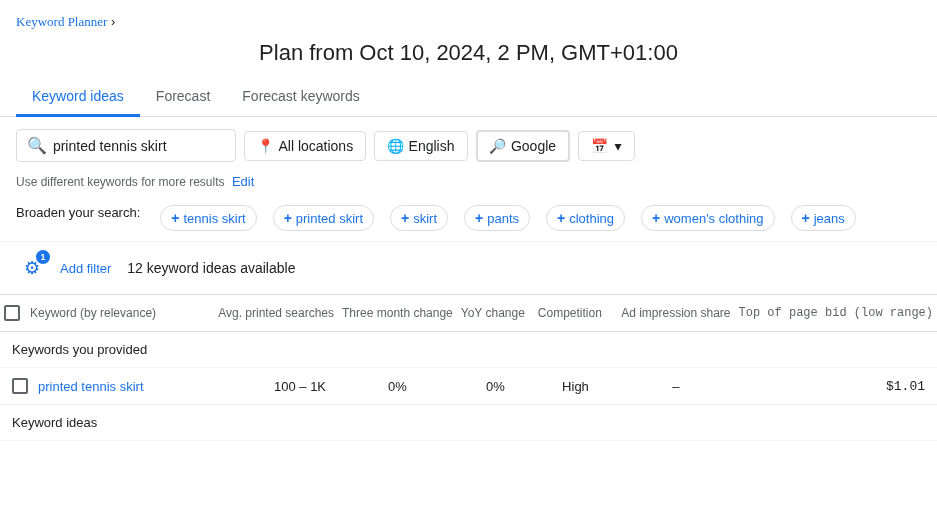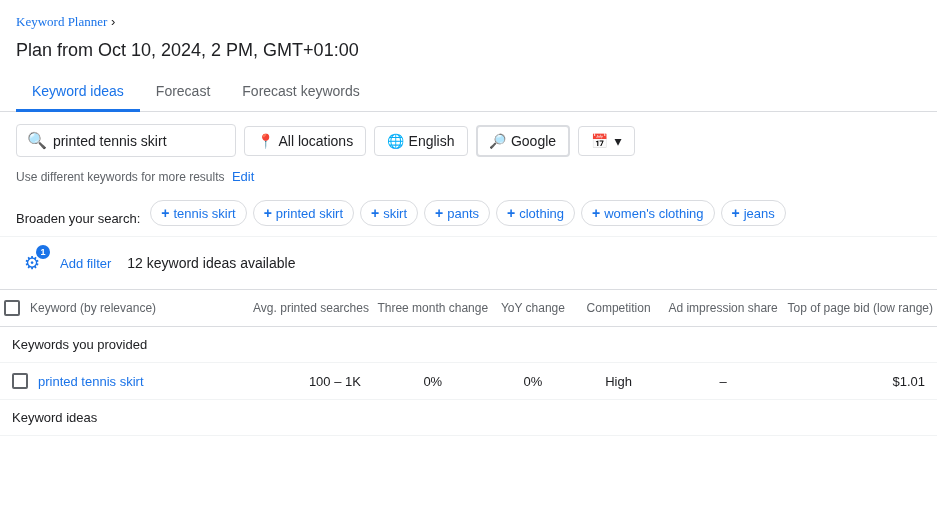--- a/index.html
+++ b/index.html
@@ -1,21 +1,21 @@
 <!DOCTYPE html>
 <html><head>
   <meta charset="utf-8">
   <style>
     * { box-sizing: border-box; margin: 0; padding: 0; }
     body { font-family: Arial, sans-serif; font-size: 13px; color: #202124; background: #fff; width: 937px; min-height: 520px; overflow: hidden; }
 
     .breadcrumb { padding: 14px 16px 4px; }
     .breadcrumb a { color: #1a73e8; text-decoration: none; font-size: 13px; font-family: Liberation Serif, serif; }
 
-    .page-title { padding: 6px 16px 12px; font-size: 18px; font-weight: 400; color: #202124; }
+    .page-title { padding: 6px 16px 12px; font-size: 22px; font-weight: 400; color: #202124; text-align: center; }
 
     .tabs { display: flex; border-bottom: 1px solid #dadce0; padding: 0 16px; }
     .tab { padding: 10px 16px; font-size: 14px; color: #5f6368; cursor: pointer; border-bottom: 3px solid transparent; margin-bottom: -1px; text-decoration: none; }
     .tab.active { color: #1a73e8; border-bottom: 3px solid #1a73e8; font-weight: 500; }
 
     .filters-row { display: flex; align-items: center; gap: 8px; padding: 12px 16px; }
 
     .search-box { display: flex; align-items: center; border: 1px solid #dadce0; border-radius: 4px; padding: 6px 10px; gap: 6px; flex: 0 0 220px; }
     .search-box input { border: none; outline: none; font-size: 14px; color: #202124; width: 100%; }
     .search-icon { color: #5f6368; font-size: 16px; }
@@ -23,55 +23,55 @@
     .filter-btn { display: flex; align-items: center; gap: 4px; border: 1px solid #dadce0; border-radius: 4px; padding: 6px 12px; font-size: 14px; color: #202124; cursor: pointer; background: #fff; white-space: nowrap; }
     .filter-btn .icon { color: #5f6368; font-size: 14px; }
 
     .google-btn { display: flex; align-items: center; gap: 4px; border: 1px solid #dadce0; border-radius: 4px; padding: 6px 12px; font-size: 14px; color: #202124; cursor: pointer; background: #fff; border-width: 2px; }
 
     .date-btn { display: flex; align-items: center; gap: 6px; border: 1px solid #dadce0; border-radius: 4px; padding: 6px 12px; font-size: 14px; color: #202124; cursor: pointer; background: #fff; }
 
     .edit-link { font-size: 13px; color: #1a73e8; cursor: pointer; margin-left: 4px; }
     .hint-text { padding: 0 16px 6px; font-size: 12px; color: #5f6368; }
 
-    .broaden-row { display: flex; align-items: flex-end; flex-wrap: wrap; gap: 6px; padding: 10px 16px; border-bottom: 1px solid #f1f3f4; }
+    .broaden-row { display: flex; align-items: flex-start; flex-wrap: wrap; gap: 16px; padding: 10px 16px; border-bottom: 1px solid #f1f3f4; }
     .broaden-label { font-size: 13px; color: #202124; margin-right: 4px; }
     .keyword-chip { display: flex; align-items: center; gap: 4px; border: 1px solid #dadce0; border-radius: 16px; padding: 4px 10px; font-size: 13px; color: #1a73e8; cursor: pointer; background: #fff; }
     .keyword-chip .plus { color: #1a73e8; font-size: 14px; font-weight: bold; }
 
     .toolbar-row { display: flex; align-items: center; gap: 12px; padding: 10px 16px; border-bottom: 1px solid #dadce0; }
     .filter-icon-btn { position: relative; display: flex; align-items: center; justify-content: center; width: 32px; height: 32px; cursor: pointer; }
     .filter-icon { font-size: 18px; color: #1a73e8; }
     .badge { position: absolute; top: -2px; right: -2px; background: #1a73e8; color: #fff; border-radius: 50%; width: 14px; height: 14px; font-size: 9px; display: flex; align-items: center; justify-content: center; font-weight: bold; }
 
     .exclude-chip { display: flex; align-items: center; gap: 6px; border: 1px solid #dadce0; border-radius: 16px; padding: 4px 10px; font-size: 13px; color: #202124; background: #fff; }
     .exclude-x { cursor: pointer; color: #5f6368; font-size: 14px; }
 
     .add-filter-btn { color: #1a73e8; font-size: 13px; cursor: pointer; font-weight: 500; }
     .ideas-count { font-size: 14px; color: #202124; margin-left: 4px; }
 
     .table { width: 100%; border-collapse: collapse; }
     .table th { padding: 10px 4px; font-size: 12px; color: #5f6368; font-weight: 500; text-align: left; border-bottom: 1px solid #dadce0; background: #fff; white-space: nowrap; }
     .table th.right { text-align: right; }
-    .table th.center { text-align: center; }
+    .table th.center { text-align: left; }
     .table td { padding: 10px 12px; font-size: 13px; color: #202124; border-bottom: 1px solid #f1f3f4; }
     .table td.right { text-align: right; }
     .table td.center { text-align: center; }
 
     .checkbox { width: 16px; height: 16px; border: 2px solid #5f6368; border-radius: 2px; cursor: pointer; }
     .section-label { padding: 8px 12px; font-size: 13px; color: #5f6368; background: #fff; }
     .keyword-link { color: #1a73e8; cursor: pointer; text-decoration: none; }
 
     .col-keyword { width: 240px; }
     .col-avg { width: 130px; text-align: right; }
     .col-three { width: 90px; text-align: center; }
     .col-yoy { width: 80px; text-align: center; }
     .col-comp { width: 90px; text-align: center; }
     .col-adshare { width: 110px; text-align: center; }
-    .col-topbid { width: 130px; text-align: right; }
+    .col-topbid { width: 130px; text-align: right; font-family: Liberation Mono, monospace; }
   </style>
 </head>
 <body>
 
 <div class="breadcrumb">
   <a href="#">Keyword Planner</a>
   <span>›</span>
 </div>
 
 <div class="page-title">Plan from Oct 10, 2024, 2 PM, GMT+01:00</div>

